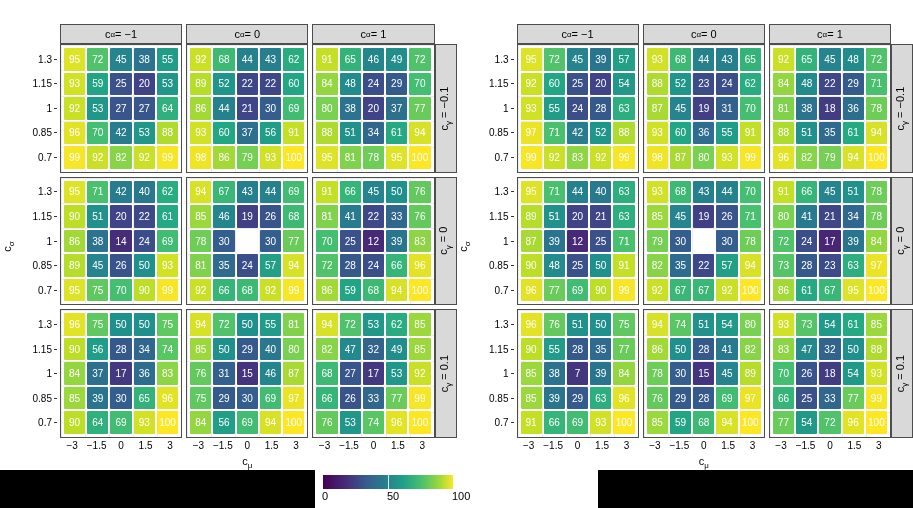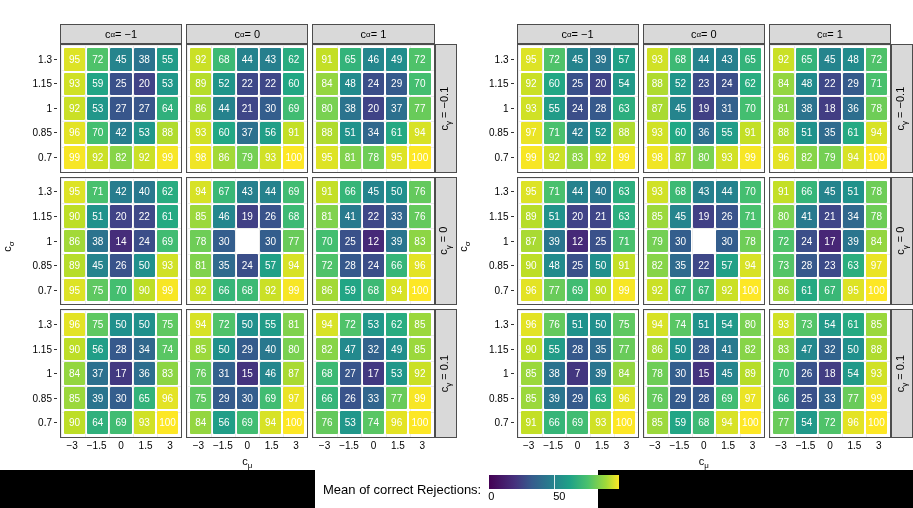--- a/index.html
+++ b/index.html
@@ -1072,21 +1072,20 @@
           </div>
         <div class="xlab">c<sub>μ</sub></div>
       </div>
     </div>
   </div>
 </div>
 
 <div class="legend-band"></div>
 <div class="legend-white"></div>
 <div class="legend-inner">
-  <div class="legend-title">Mean of correct Rejections:</div>
   <div class="legend-scale">
     <div class="legend-bar">
       <div class="gtick" style="left:50%"></div>
     </div>
     <div class="legend-labels">
         <span style="left: 0px;">0</span>
         <span style="left: 65px;">50</span>
         <span style="left: 130px;">100</span>
       </div>
   </div>

